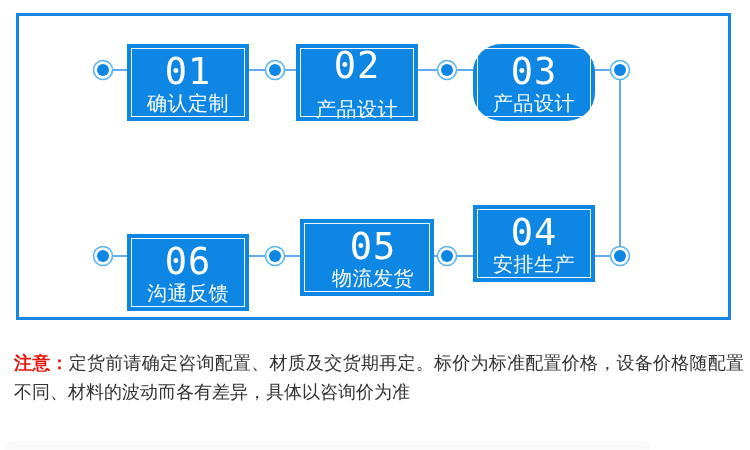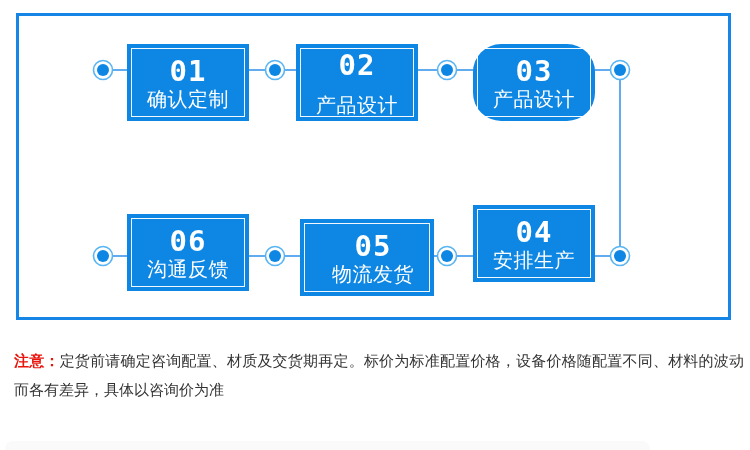--- a/index.html
+++ b/index.html
@@ -20,33 +20,33 @@
     position:absolute;width:122px;height:77px;background:#0e87e4;z-index:3;
     display:flex;flex-direction:column;align-items:center;justify-content:center;
     gap:3px;color:#ffffff;
   }
   .step-box::after{
     content:"";position:absolute;left:4px;top:4px;right:4px;bottom:4px;
     border:1px solid rgba(255,255,255,.95);pointer-events:none;
   }
   .step-num{
     font-family:"DejaVu Sans Mono","Liberation Mono",monospace;
-    font-size:29px;font-weight:700;line-height:1;letter-spacing:1px;
+    font-size:37px;font-weight:400;line-height:1;letter-spacing:1px;
   }
   .step-label{font-size:20px;line-height:1;letter-spacing:.5px;}
   .b01{left:127px;top:44px;}
   .b02{left:296px;top:44px;gap:15px;}
   .b03{left:473px;top:44px;border-radius:28px;}
   .b04{left:473px;top:205px;}
   .b05{left:300px;top:219px;padding-left:12px;}
-  .b06{left:127px;top:214px;}
+  .b06{left:127px;top:234px;}
   
   .note{
     position:absolute;left:14px;top:331px;width:730px;z-index:3;
-    font-size:15px;line-height:29px;color:#333333;text-align:justify;
+    font-size:18px;line-height:29px;color:#333333;text-align:justify;
     text-justify:inter-ideograph;
   }
   .note-prefix{color:#e8150d;font-weight:700;}
   
   .bottom-divider{
     position:absolute;left:5px;top:441px;width:645px;height:9px;
     background:#fafafa;border-radius:8px 8px 0 0;z-index:1;
   }
 </style>
 </head>

